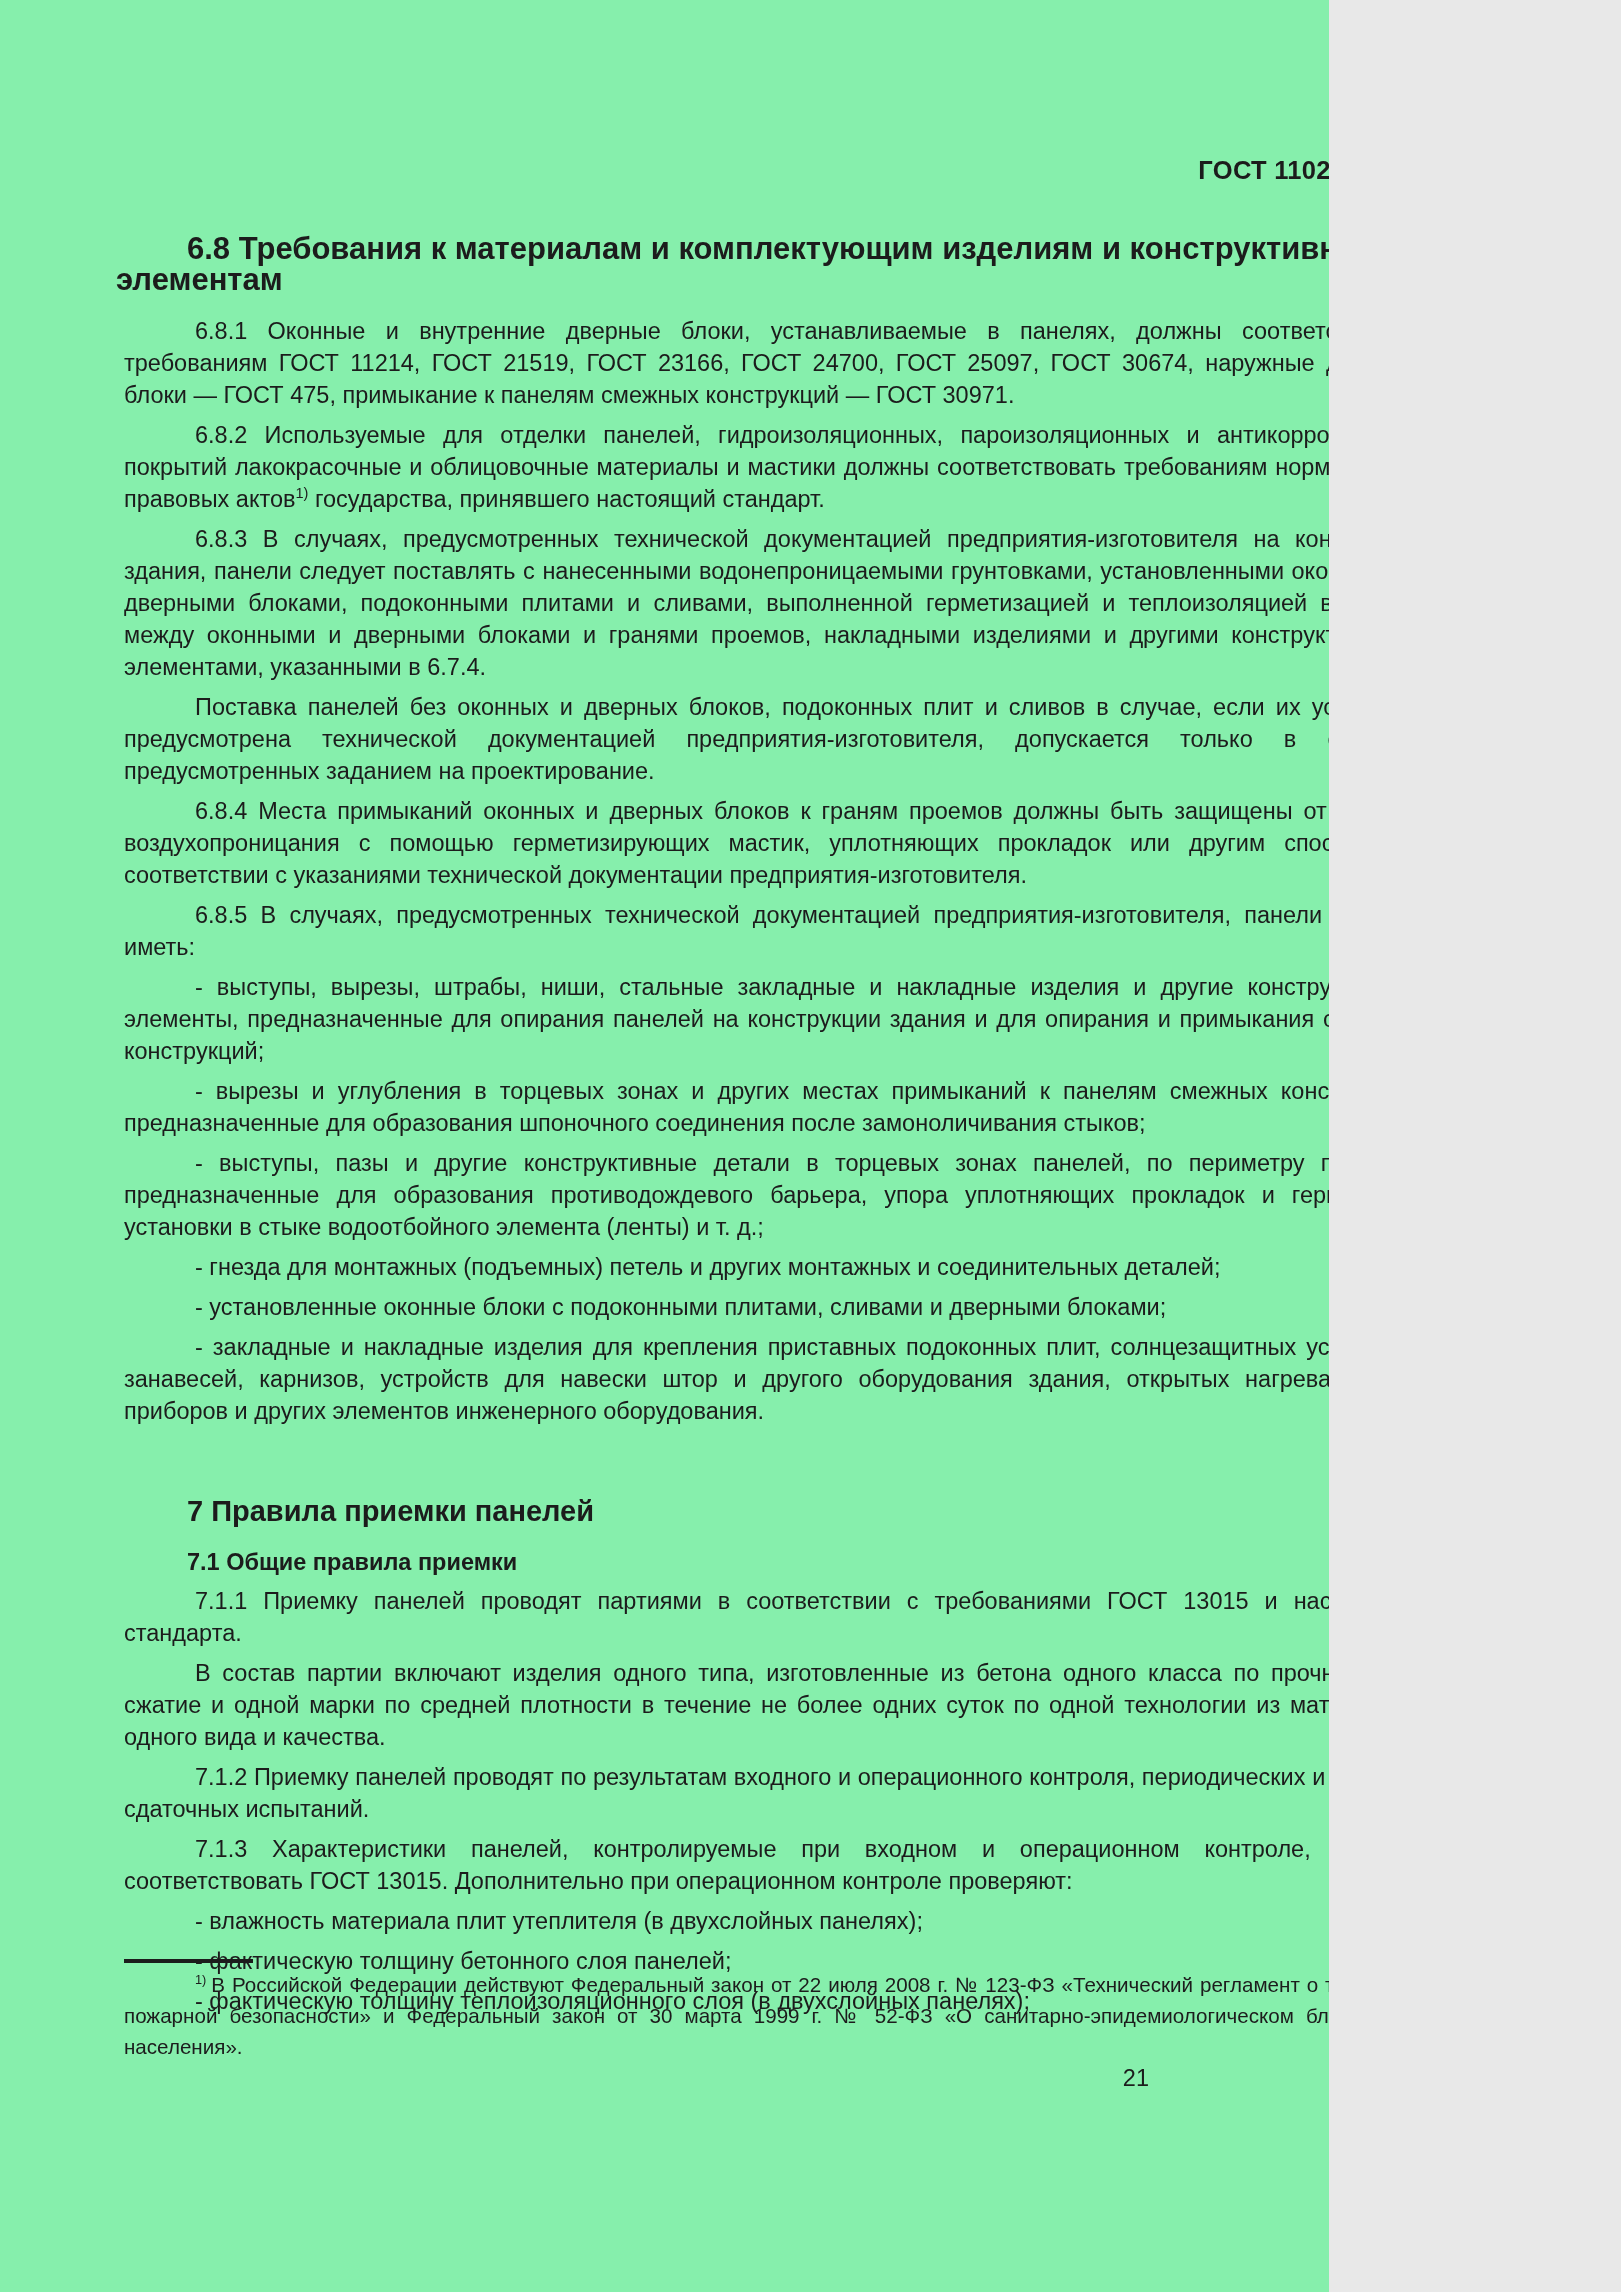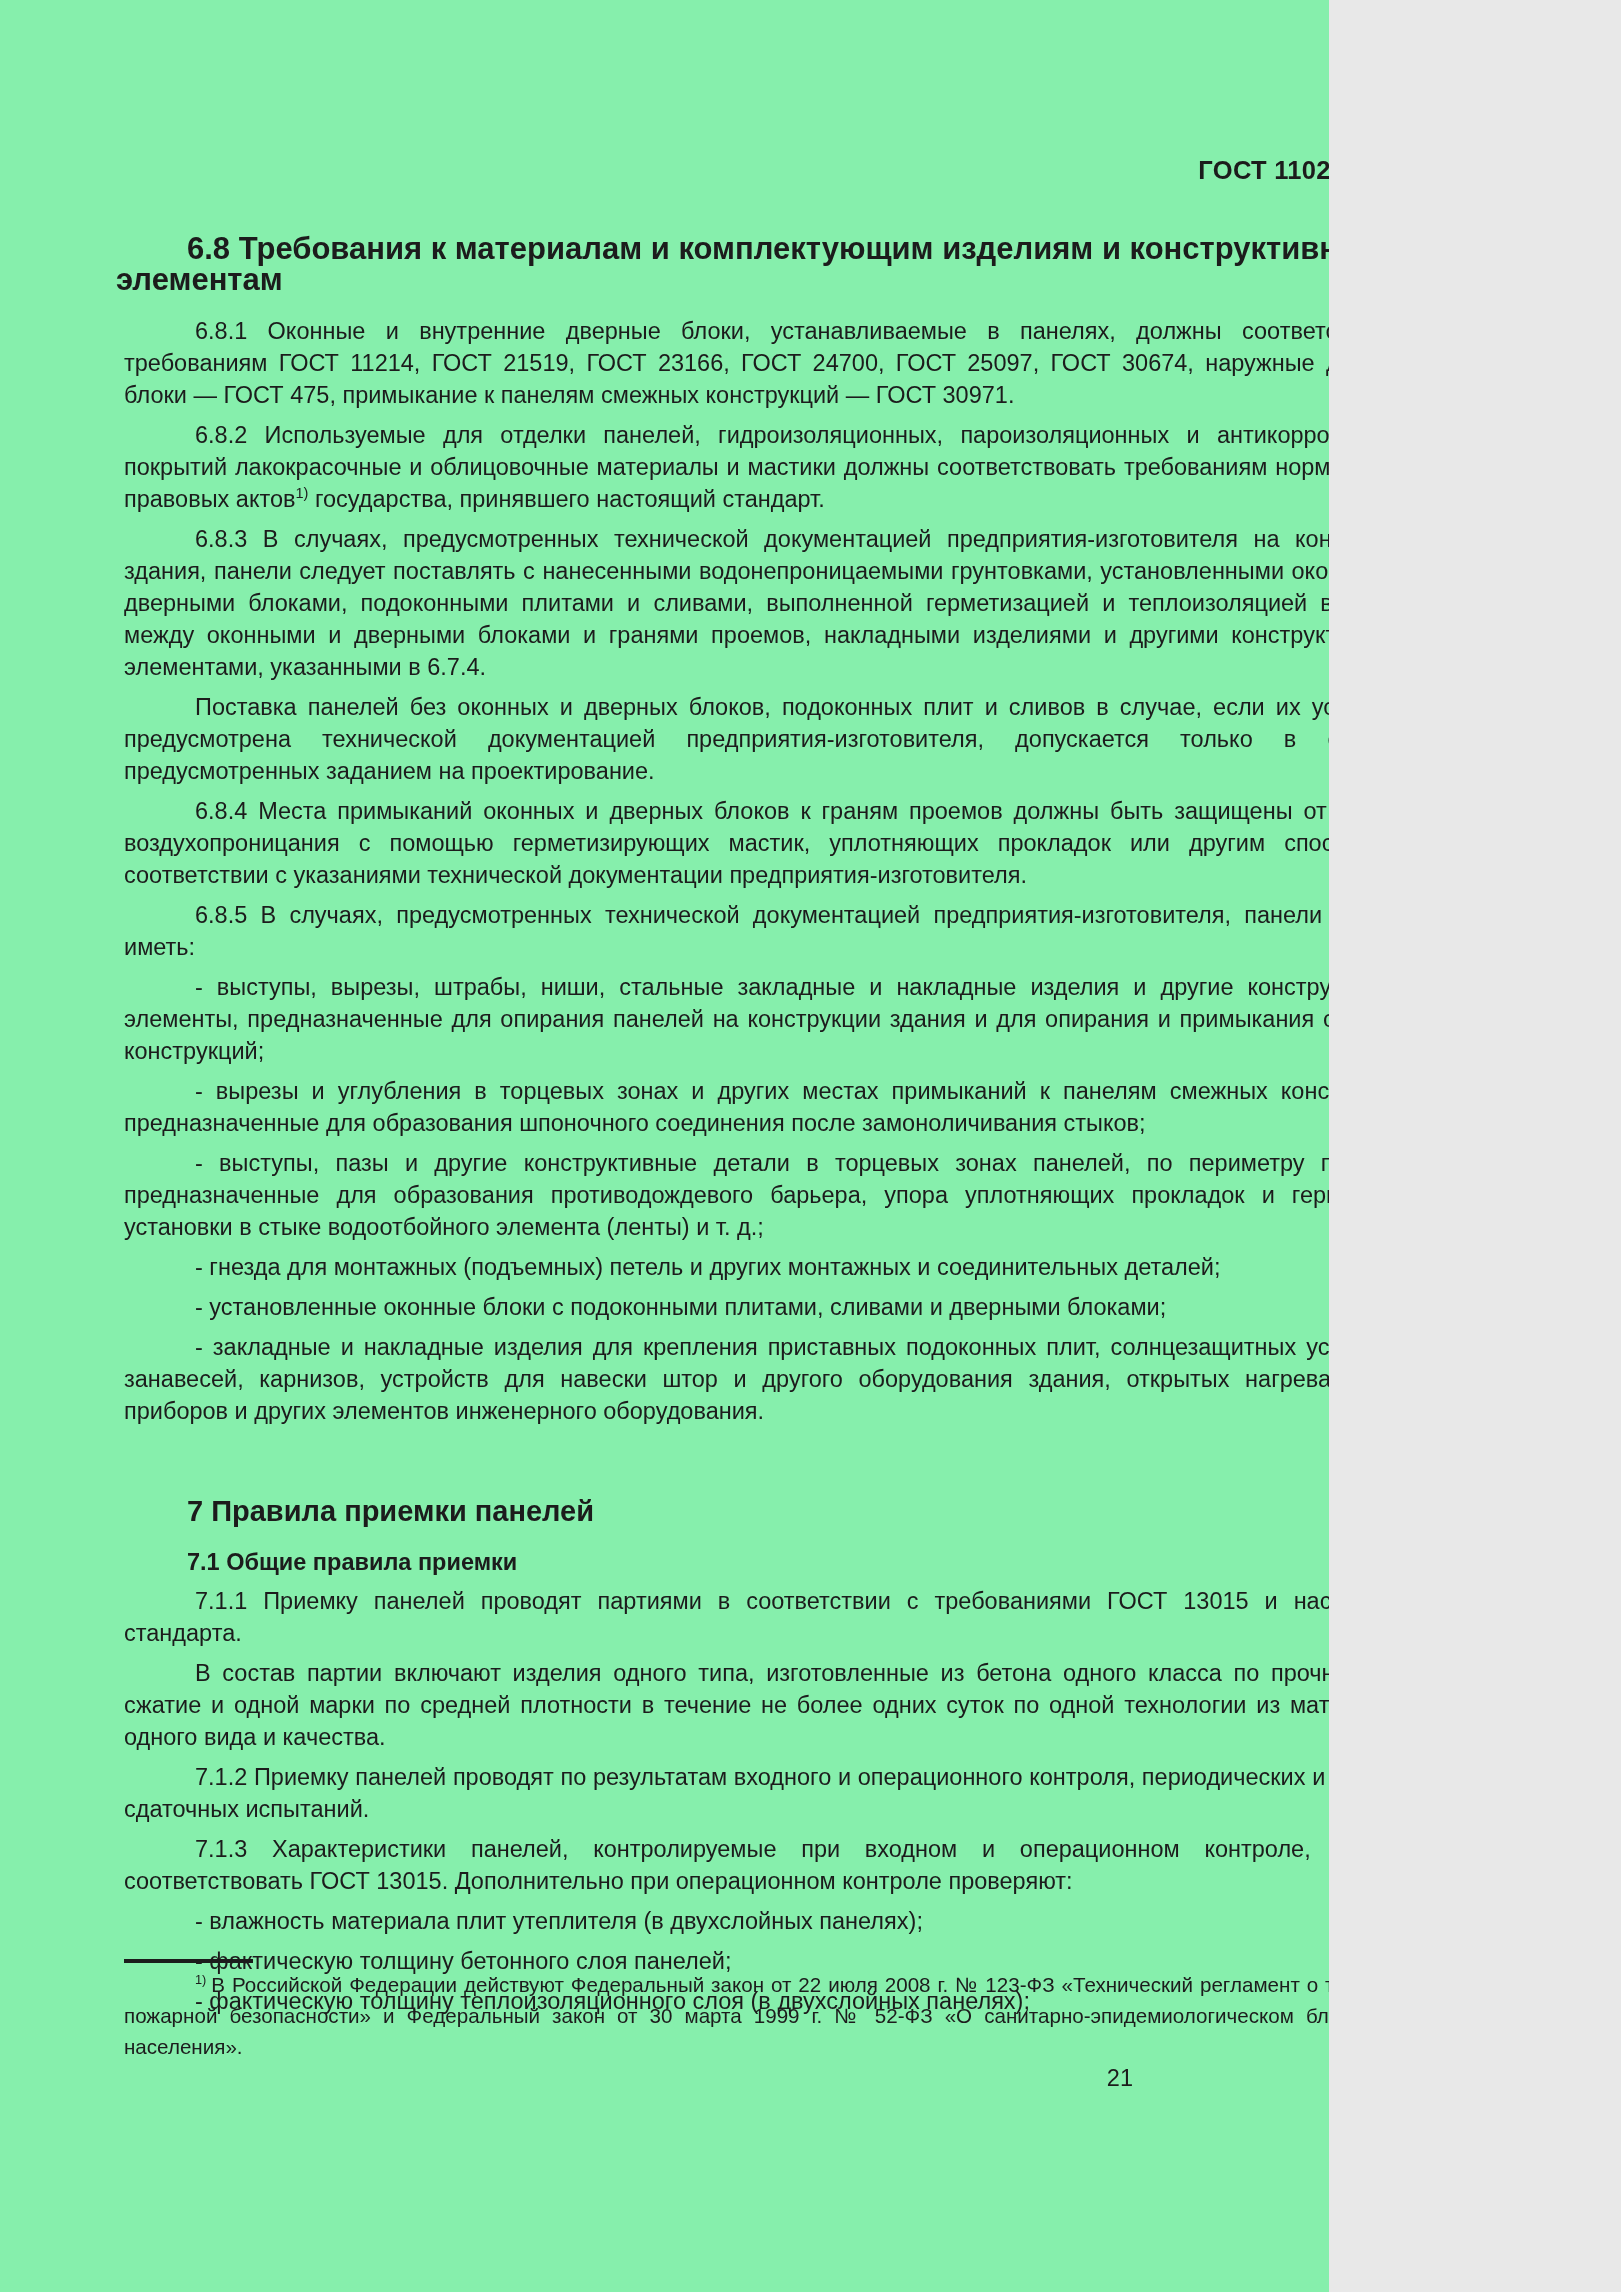--- a/index.html
+++ b/index.html
@@ -87,21 +87,21 @@
     text-align-last: left;
     text-indent: 71px;
     hyphens: auto;
   }
   p.footnote-par sup.fn-ref {
     margin-right: 4.9px;
   }
   .page-number {
     position: absolute;
     top: 2064px;
-    right: 196px;
+    right: 180px;
     font-size: 23.5px;
     line-height: 29px;
   }
 </style>
 </head>
 <body>
 
 <div class="page">
 
   <div class="content">

